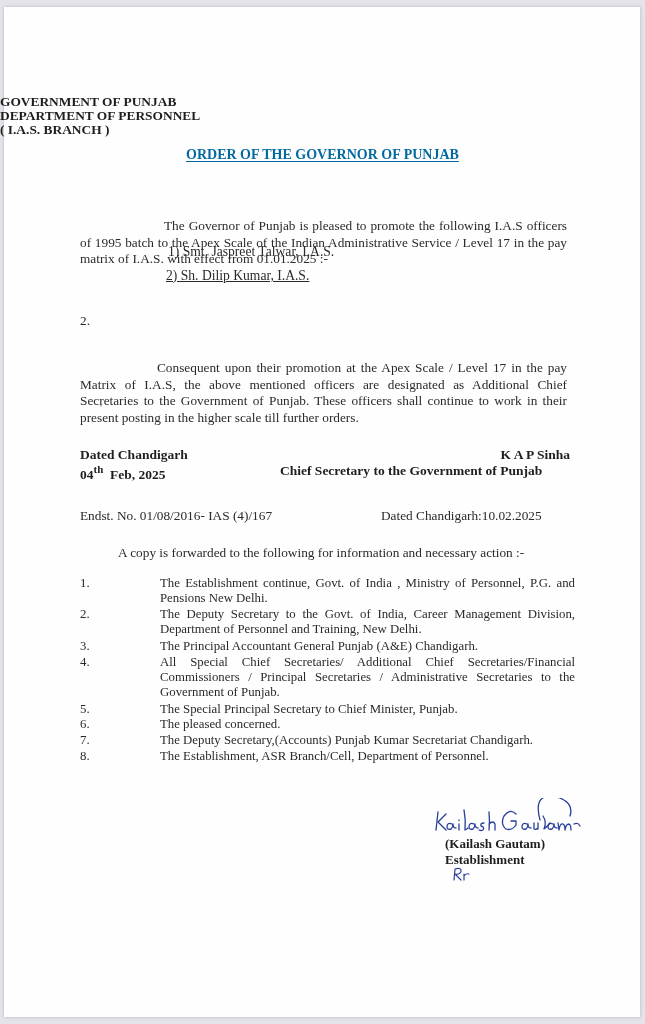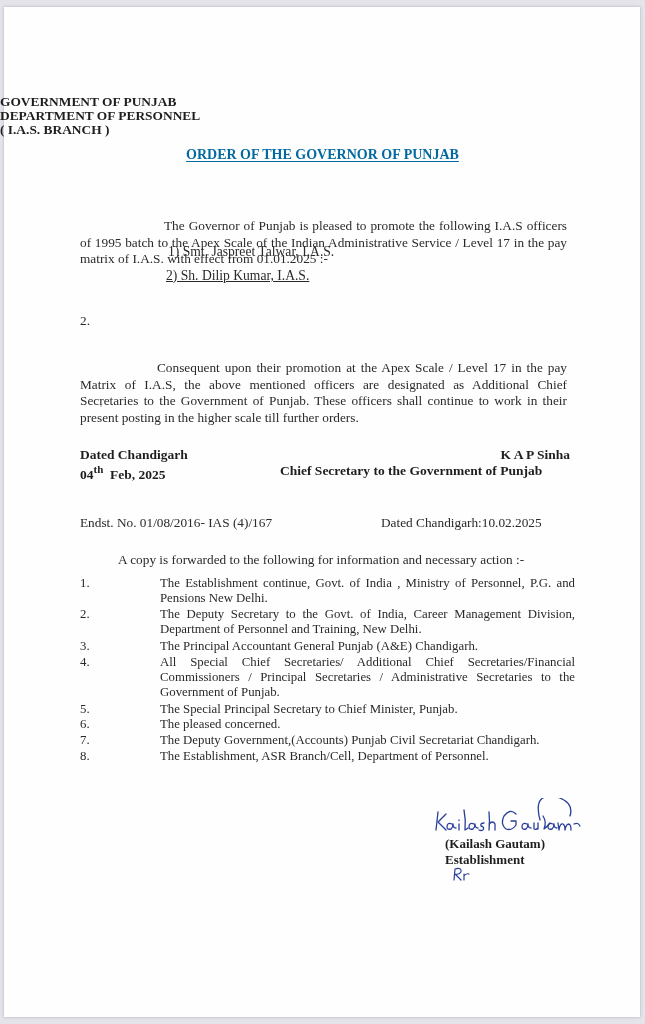--- a/index.html
+++ b/index.html
@@ -29,21 +29,21 @@
     }
     .order-title span { text-decoration: underline; text-underline-offset: 2px; }
     .para {
       position: absolute; left: 80px; width: 487px;
       font-size: 13.3px; line-height: 16.6px; text-align: justify; margin-top: 47px;
     }
     .para .indent { display: inline-block; width: 60px; }
     .officer { font-size: 13.6px; }
     .p2num { font-size: 13.3px; }
     .bold13 { font-weight: bold; font-size: 13.5px; color: #1e1e1e; }
-    .reg13 { font-size: 13.3px; margin-top: 7px; }
+    .reg13 { font-size: 13.3px; }
     .list-item { position: absolute; left: 80px; width: 495px; font-size: 12.8px; line-height: 15.2px; }
     .list-item .num { position: absolute; left: 0; top: 0; }
     .list-item .txt { position: absolute; left: 80px; width: 415px; text-align: justify; }
     .sig {
       position: absolute; left: 430px; top: 798px;
       width: 170px; height: 40px;
     }
     .sig-name { font-weight: bold; font-size: 13px; color: #1e1e1e; text-align: center; }
     .mark { position: absolute; left: 100px; top: 405px; width: 2px; height: 2px; background: #bbb; border-radius: 1px; }
   </style>
@@ -100,21 +100,21 @@
 <div class="list-item" style="top:702px;">
   <span class="num">5.</span>
   <span class="txt">The Special Principal Secretary to Chief Minister, Punjab.</span>
 </div>
 <div class="list-item" style="top:717px;">
   <span class="num">6.</span>
   <span class="txt">The pleased concerned.</span>
 </div>
 <div class="list-item" style="top:733px;">
   <span class="num">7.</span>
-  <span class="txt">The Deputy Government,(Accounts) Punjab Civil Secretariat Chandigarh.</span>
+  <span class="txt">The Deputy Secretary,(Accounts) Punjab Kumar Secretariat Chandigarh.</span>
 </div>
 <div class="list-item" style="top:749px;">
   <span class="num">8.</span>
   <span class="txt">The Establishment, ASR Branch/Cell, Department of Personnel.</span>
 </div>
 
 <svg class="sig" viewBox="0 0 170 40">
   <g fill="none" stroke="#2a3f9a" stroke-width="1.3" stroke-linecap="round" stroke-linejoin="round">
     <path d="M8 14 L6 32"></path>
     <path d="M16 16 L8 24 L16 32"></path>

